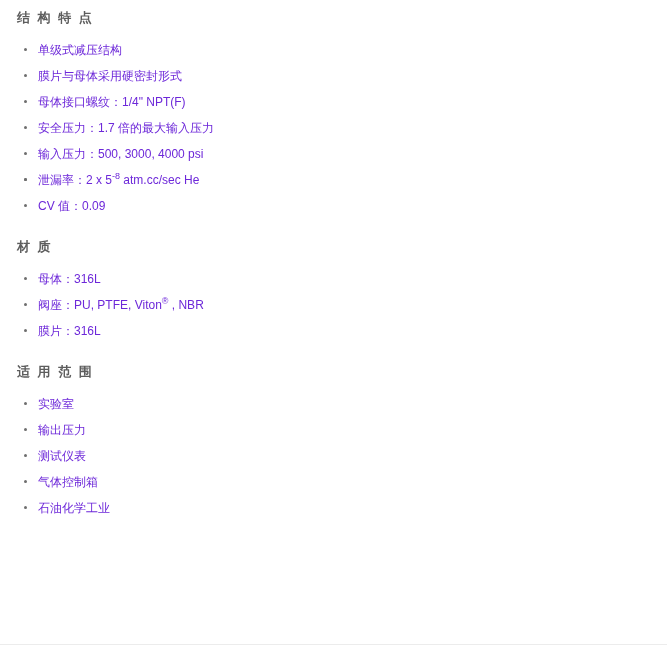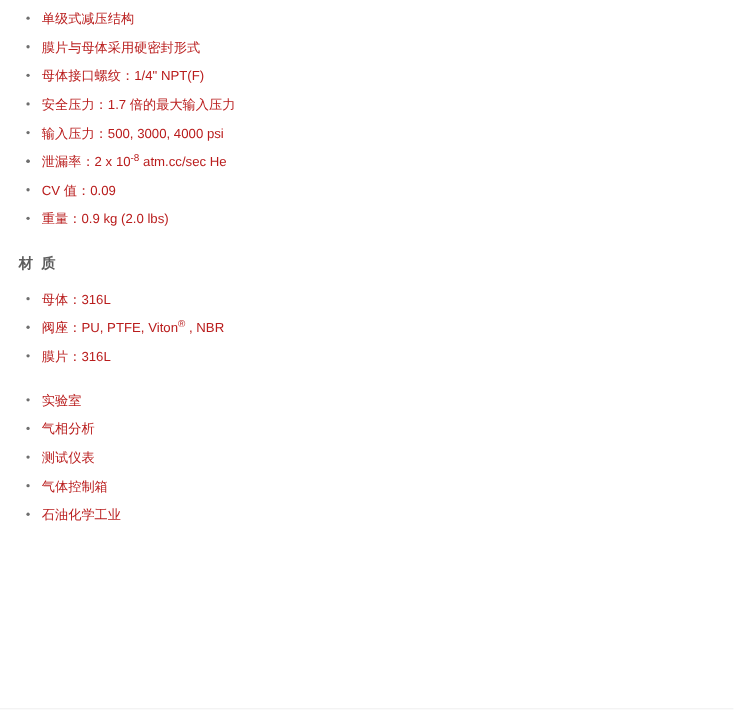--- a/index.html
+++ b/index.html
@@ -28,21 +28,21 @@
   ul.sec-list {
     list-style: none;
     margin: 0 0 26px 0;
     padding: 0;
   }
   ul.sec-list li {
     position: relative;
     padding-left: 21px;
     font-size: 12px;
     line-height: 14px;
-    color: #b91c1c;
+    color: #6d28d9;
     margin: 0 0 12px 0;
   }
   .dot {
     position: absolute;
     left: 7px;
     top: 5px;
     width: 3px;
     height: 3px;
     border-radius: 50%;
     background: #6e6e6e;
@@ -53,38 +53,39 @@
     vertical-align: baseline;
     position: relative;
     top: -5px;
   }
 </style>
 </head>
 <body>
 
 <div class="page">
   <div>
+      <h3 class="sec-heading">结 构 特 点</h3>
       <ul class="sec-list">
         <li><span class="dot"></span><span>单级式减压结构</span></li>
         <li><span class="dot"></span><span>膜片与母体采用硬密封形式</span></li>
         <li><span class="dot"></span><span>母体接口螺纹：1/4" NPT(F)</span></li>
         <li><span class="dot"></span><span>安全压力：1.7 倍的最大输入压力</span></li>
         <li><span class="dot"></span><span>输入压力：500, 3000, 4000 psi</span></li>
         <li><span class="dot"></span></li>
-        <li><span class="dot"></span><span>泄漏率：2 x 10</span><sup>-8</sup><span> atm.cc/sec He</span></li>
+        <li><span class="dot"></span><span>泄漏率：2 x 5</span><sup>-8</sup><span> atm.cc/sec He</span></li>
         <li><span class="dot"></span><span>CV 值：0.09</span></li>
-        <li><span class="dot"></span><span>重量：0.9 kg (2.0 lbs)</span></li>
       </ul>
       <h3 class="sec-heading">材 质</h3>
       <ul class="sec-list">
         <li><span class="dot"></span><span>母体：316L</span></li>
         <li><span class="dot"></span><span>阀座：PU, PTFE, Viton</span><sup>®</sup><span> , NBR</span></li>
         <li><span class="dot"></span><span>膜片：316L</span></li>
       </ul>
+      <h3 class="sec-heading">适 用 范 围</h3>
       <ul class="sec-list">
         <li><span class="dot"></span><span>实验室</span></li>
-        <li><span class="dot"></span><span>气相分析</span></li>
+        <li><span class="dot"></span><span>输出压力</span></li>
         <li><span class="dot"></span><span>测试仪表</span></li>
         <li><span class="dot"></span><span>气体控制箱</span></li>
         <li><span class="dot"></span><span>石油化学工业</span></li>
       </ul>
     </div>
 </div>
 
 </body></html>

